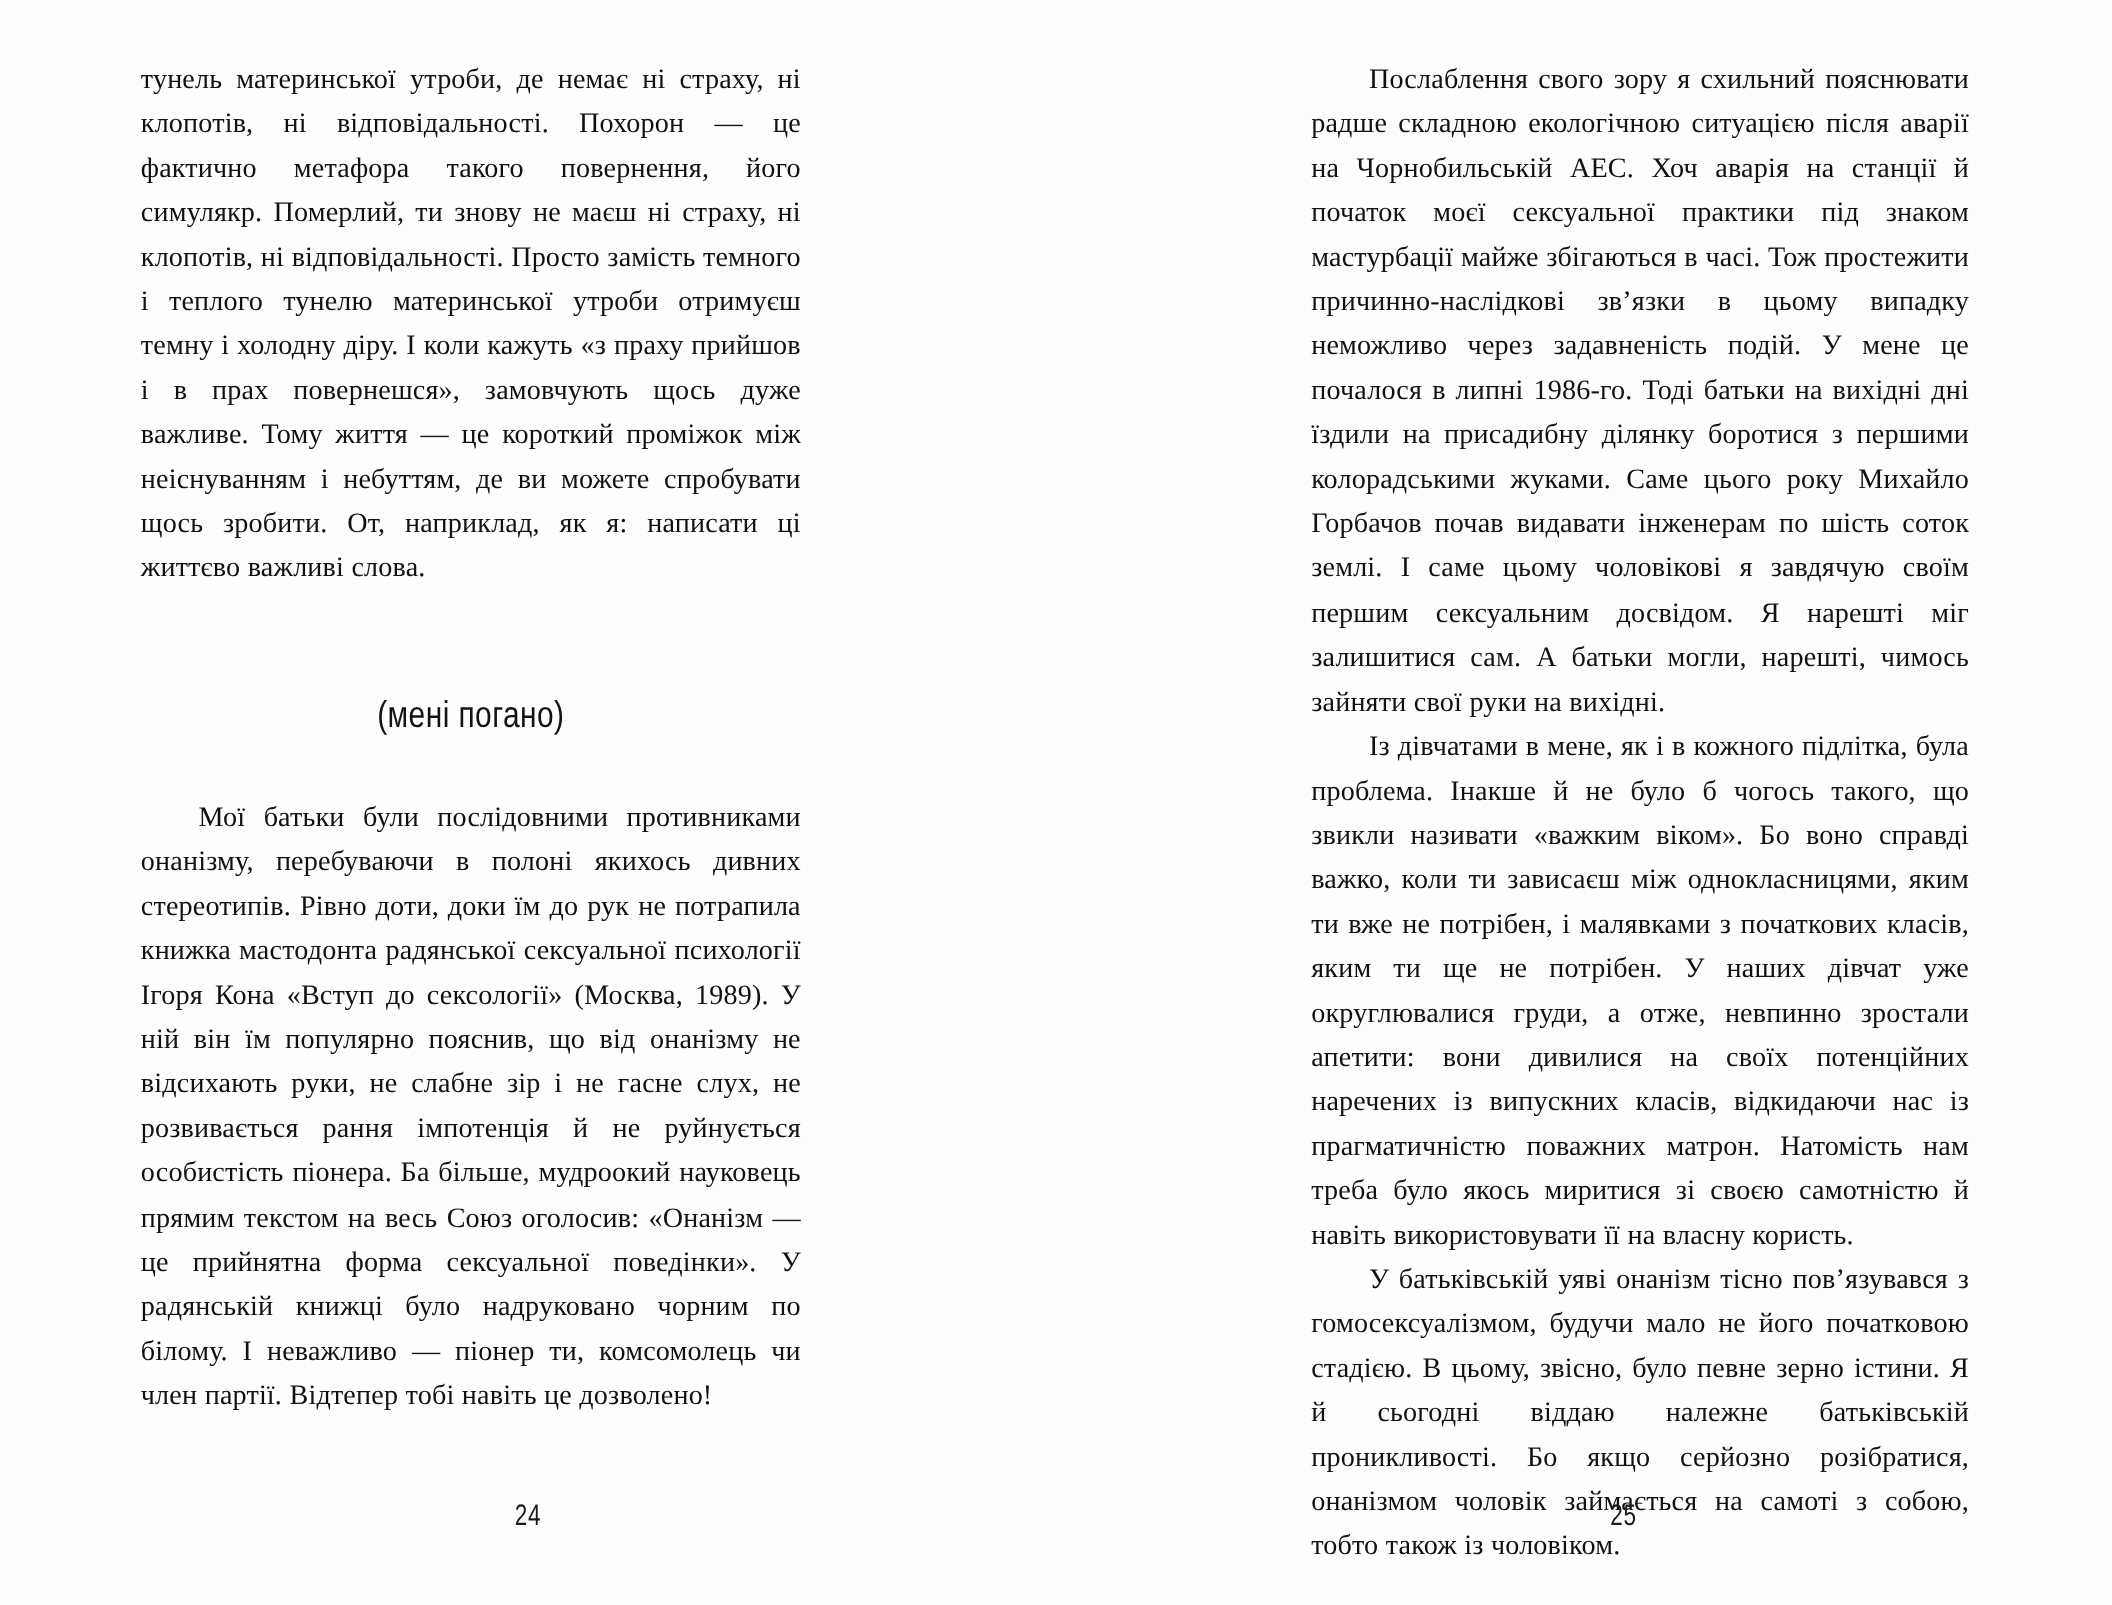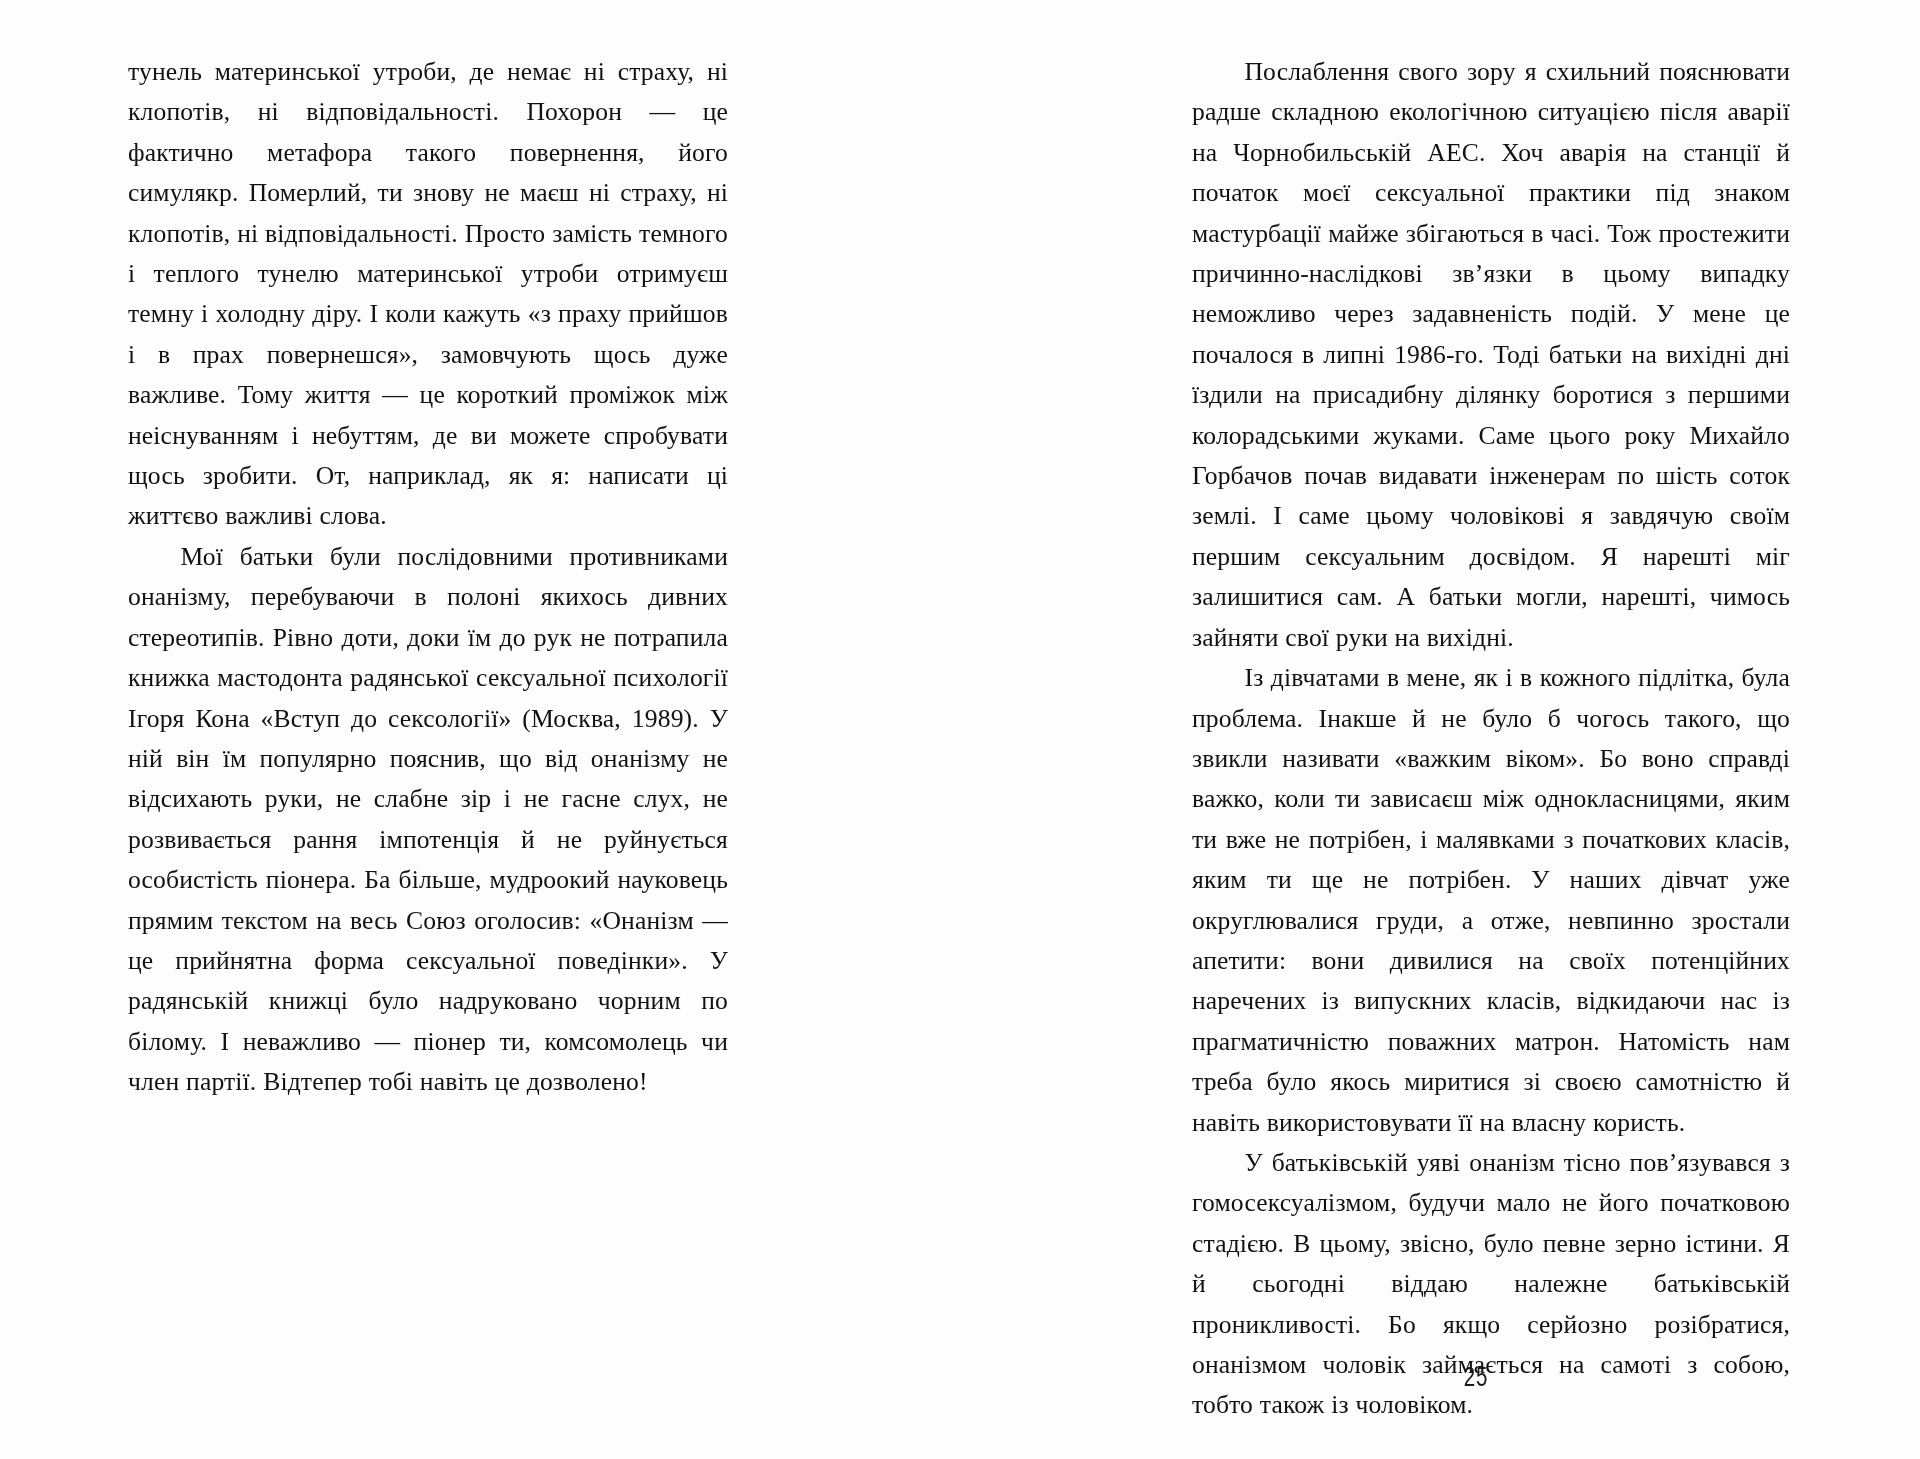--- a/index.html
+++ b/index.html
@@ -90,22 +90,28 @@
 </style>
 </head>
 <body>
 
 <div class="spread">
 
   <div class="page page-left">
     <div class="textblock">
       <p class="para noindent">тунель материнської утроби, де немає ні страху, ні клопотів, ні відповідальності. Похорон — це фактично метафора такого повернення, його симулякр. Померлий, ти знову не маєш ні страху, ні клопотів, ні відповідальності. Просто замість темного і теплого тунелю материнської утроби отримуєш темну і холодну діру. І коли кажуть «з праху прийшов і в прах повернешся», замовчують щось дуже важливе. Тому життя — це короткий проміжок між неіснуванням і небуттям, де ви можете спробувати щось зробити. От, наприклад, як я: написати ці життєво важливі слова.</p>
 
+      <div class="heading-wrap">
+        <div class="section-heading">(мені погано)</div>
+      </div>
 
       <p class="para indent">Мої батьки були послідовними противниками онанізму, перебуваючи в полоні якихось дивних стереотипів. Рівно доти, доки їм до рук не потрапила книжка мастодонта радянської сексуальної психології Ігоря Кона «Вступ до сексології» (Москва, 1989). У ній він їм популярно пояснив, що від онанізму не відсихають руки, не слабне зір і не гасне слух, не розвивається рання імпотенція й не руйнується особистість піонера. Ба більше, мудроокий науковець прямим текстом на весь Союз оголосив: «Онанізм — це прийнятна форма сексуальної поведінки». У радянській книжці було надруковано чорним по білому. І неважливо — піонер ти, комсомолець чи член партії. Відтепер тобі навіть це дозволено!</p>
+    </div>
+    <div class="folio folio-left">
+      <span>24</span>
     </div>
   </div>
 
   <div class="page page-right">
     <div class="textblock">
       <p class="para indent">Послаблення свого зору я схильний пояснювати радше складною екологічною ситуацією після аварії на Чорнобильській АЕС. Хоч аварія на станції й початок моєї сексуальної практики під знаком мастурбації майже збігаються в часі. Тож простежити причинно-наслідкові зв’язки в цьому випадку неможливо через задавненість подій. У мене це почалося в липні 1986-го. Тоді батьки на вихідні дні їздили на присадибну ділянку боротися з першими колорадськими жуками. Саме цього року Михайло Горбачов почав видавати інженерам по шість соток землі. І саме цьому чоловікові я завдячую своїм першим сексуальним досвідом. Я нарешті міг залишитися сам. А батьки могли, нарешті, чимось зайняти свої руки на вихідні.</p>
       <p class="para indent">Із дівчатами в мене, як і в кожного підлітка, була проблема. Інакше й не було б чогось такого, що звикли називати «важким віком». Бо воно справді важко, коли ти зависаєш між однокласницями, яким ти вже не потрібен, і малявками з початкових класів, яким ти ще не потрібен. У наших дівчат уже округлювалися груди, а отже, невпинно зростали апетити: вони дивилися на своїх потенційних наречених із випускних класів, відкидаючи нас із прагматичністю поважних матрон. Натомість нам треба було якось миритися зі своєю самотністю й навіть використовувати її на власну користь.</p>
       <p class="para indent">У батьківській уяві онанізм тісно пов’язувався з гомосексуалізмом, будучи мало не його початковою стадією. В цьому, звісно, було певне зерно істини. Я й сьогодні віддаю належне батьківській проникливості. Бо якщо серйозно розібратися, онанізмом чоловік займається на самоті з собою, тобто також із чоловіком.</p>
     </div>
     <div class="folio folio-right">

